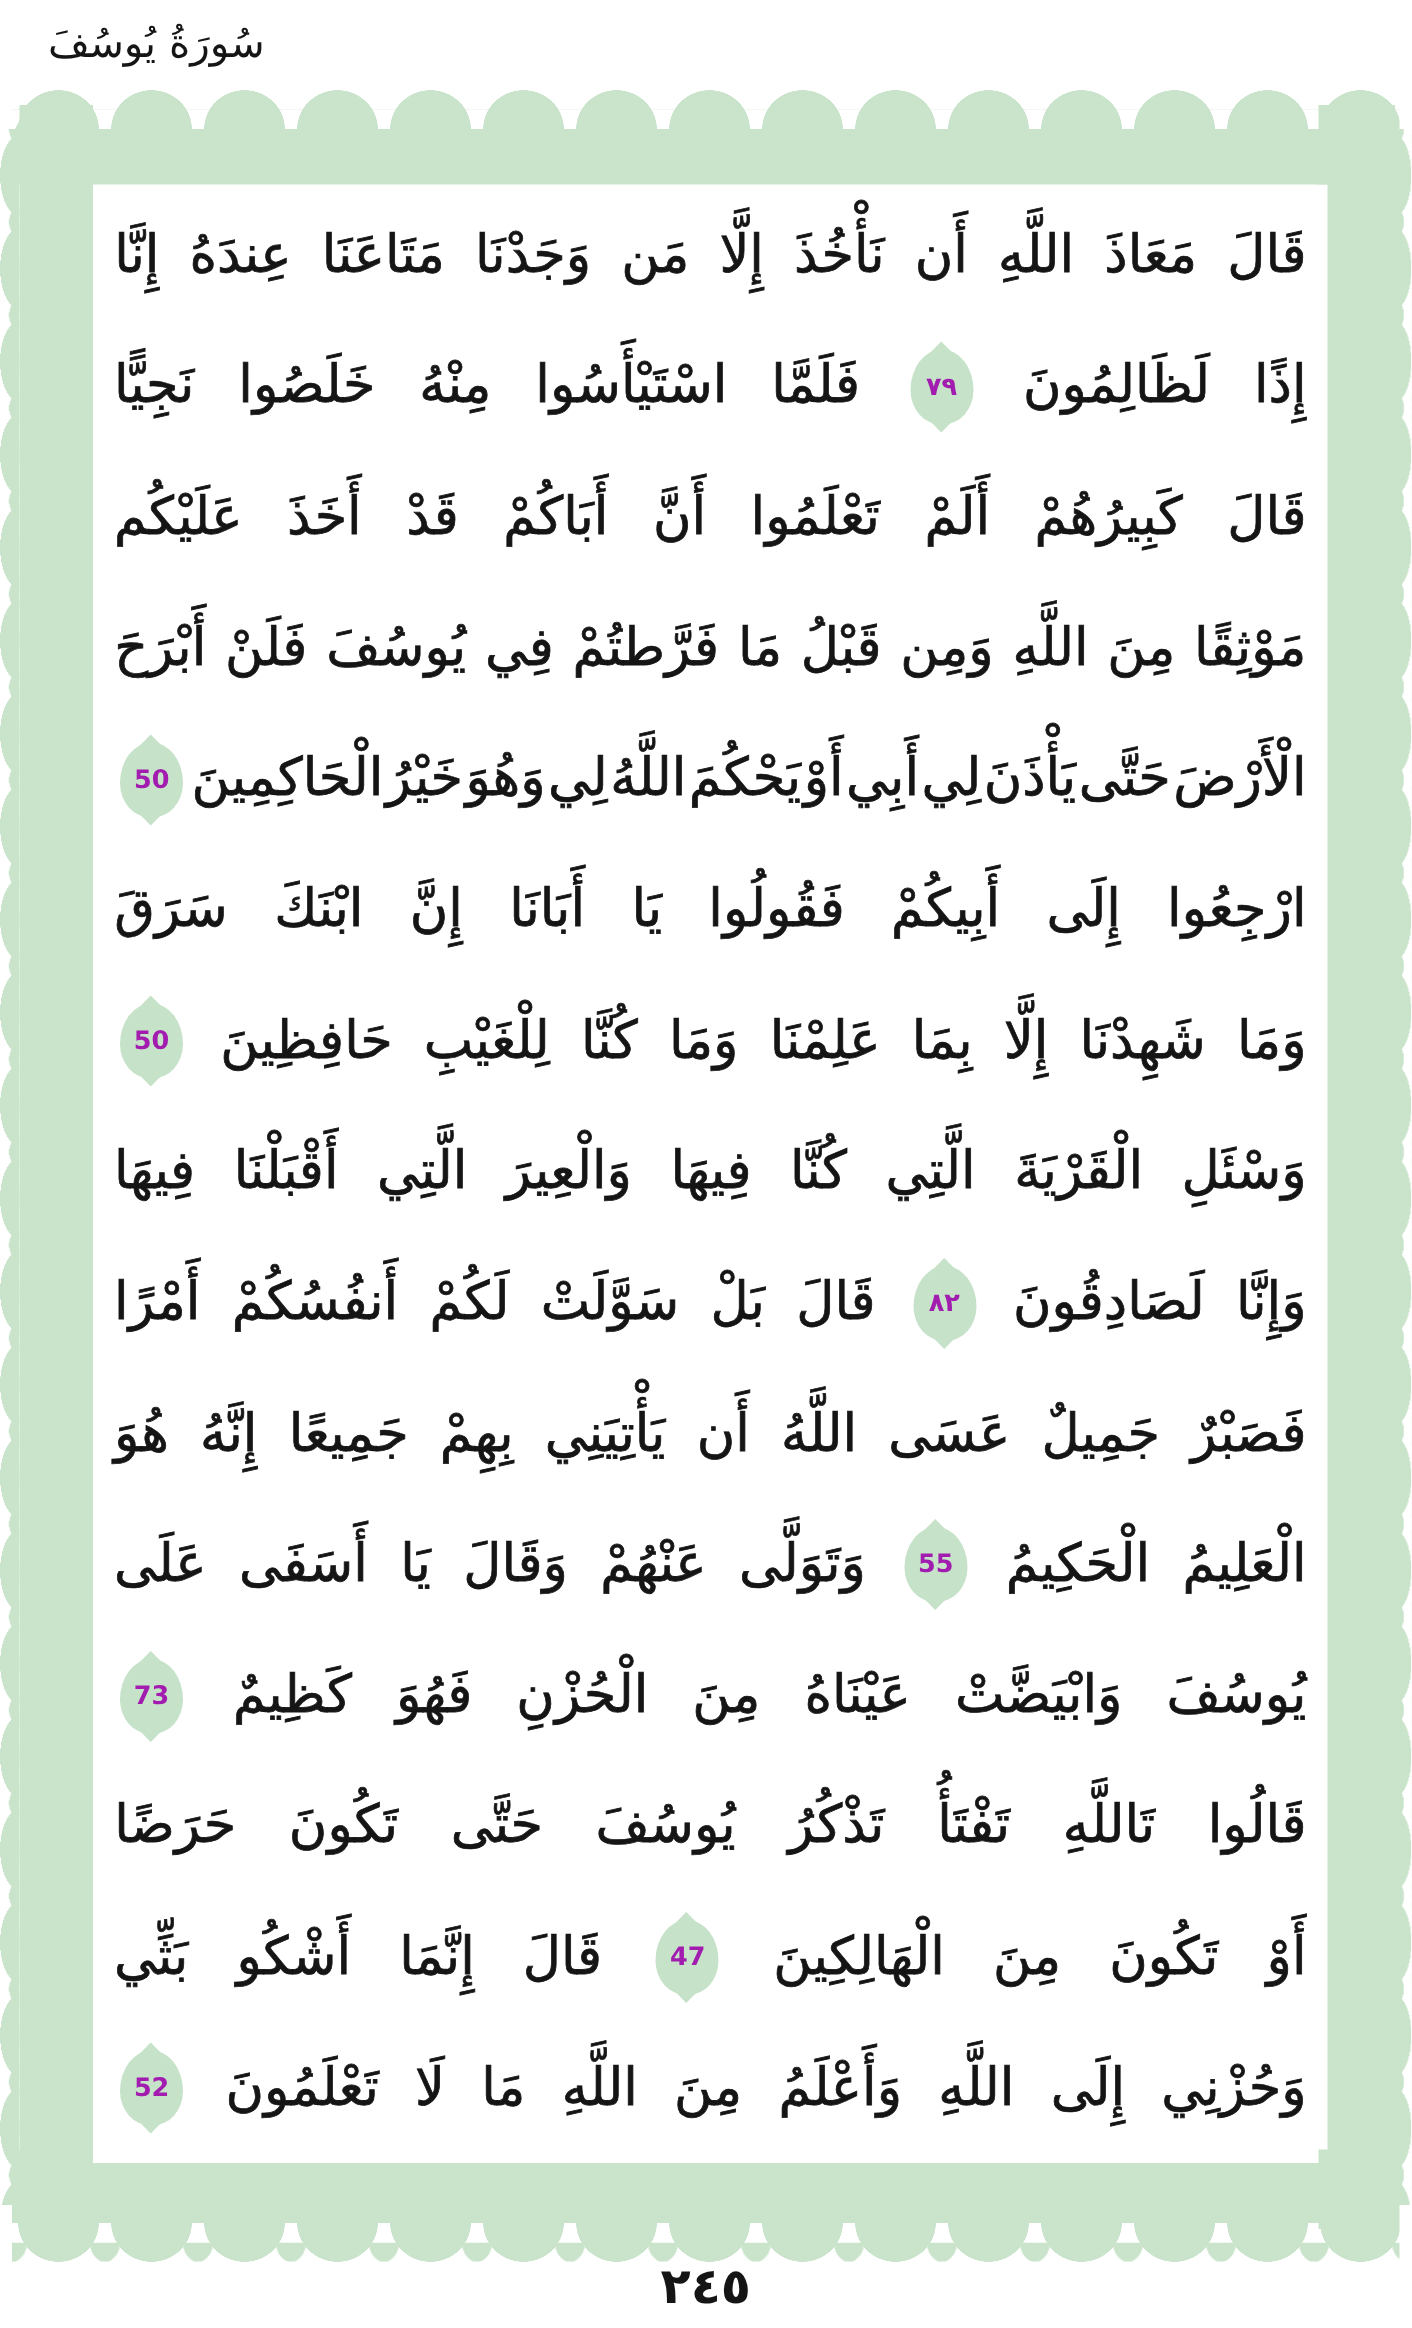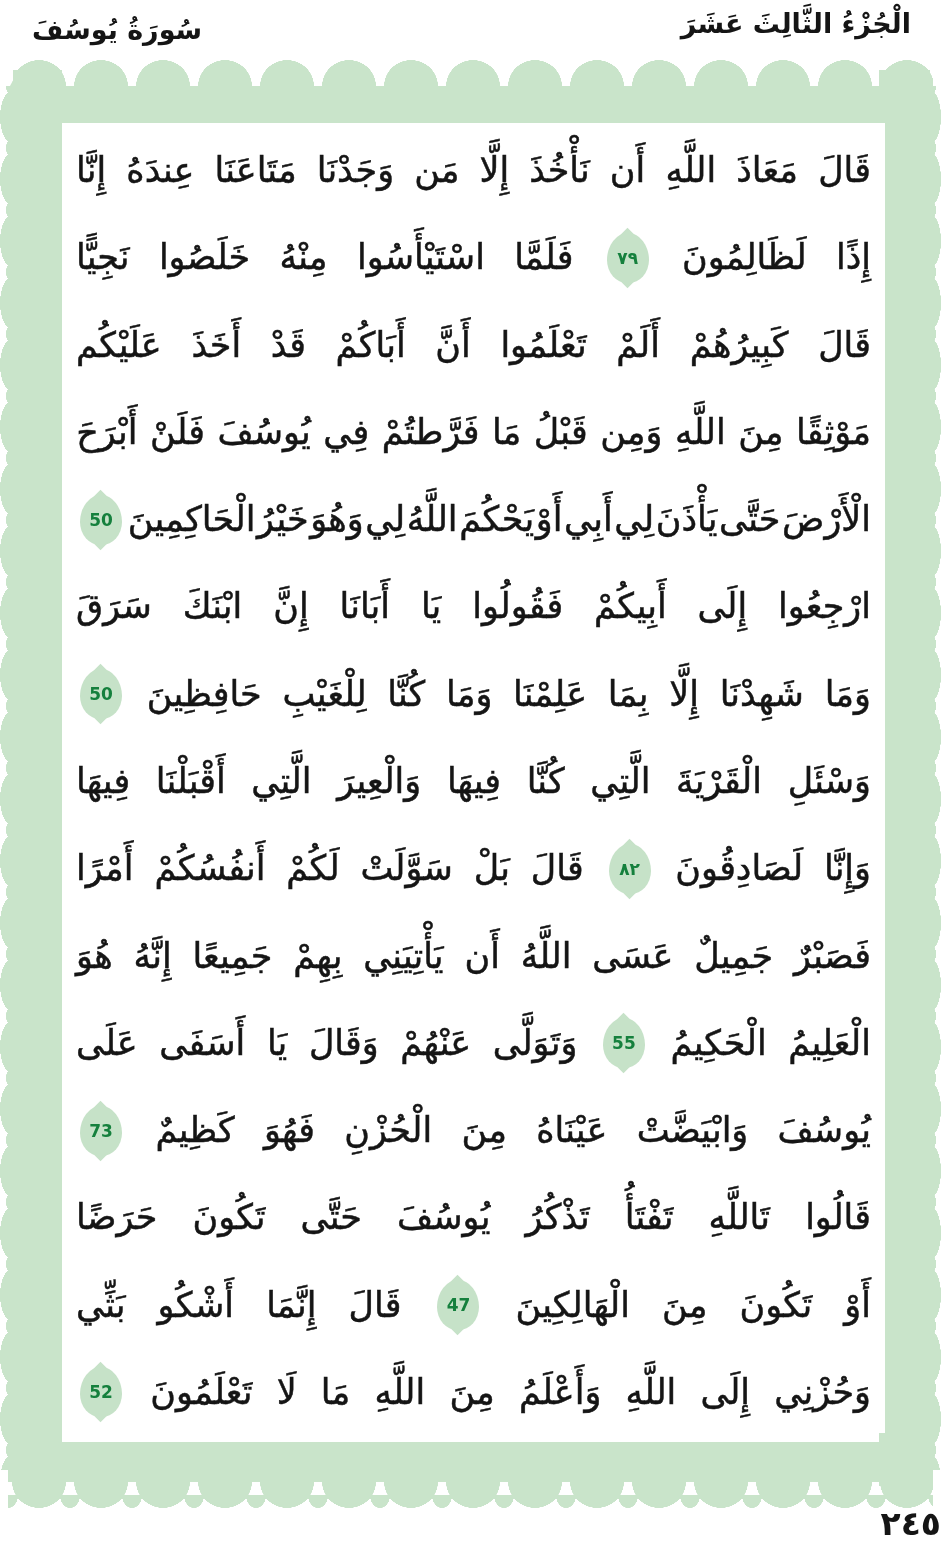--- a/index.html
+++ b/index.html
@@ -18,21 +18,21 @@
     direction:rtl;
   }
   
   .header{position:absolute;top:6px;left:0;right:0;height:56px;}
   .juz-label{
     position:absolute;right:30px;top:2px;
     font-size:27px;font-weight:bold;white-space:nowrap;
   }
   .surah-label{
     position:absolute;left:32px;top:8px;
-    font-size:27px;font-weight:bold;white-space:nowrap;
+    font-size:27px;font-weight:normal;white-space:nowrap;
   }
   
   .band{position:absolute;background:var(--green);}
   .band-top{left:8px;right:8px;top:86px;height:37px;}
   .band-bottom{left:8px;right:8px;top:1442px;height:40px;}
   .band-left{left:13px;width:49px;top:70px;height:1416px;}
   .band-right{right:11px;width:45px;top:70px;height:1416px;}
   .corner{position:absolute;background:var(--green);width:54px;height:53px;}
   .corner.tl{left:8px;top:70px;border-top-left-radius:26px;}
   .corner.tr{right:8px;top:70px;border-top-right-radius:26px;}
@@ -91,42 +91,41 @@
     font-size:35px;color:var(--ink);
     -webkit-text-stroke:0.5px var(--ink);
     line-height:1;
   }
   .vmark{
     position:relative;flex:0 0 auto;
     width:42px;height:50px;margin:0 4px;
     background:var(--marker);
     border-radius:50% 50% 48% 48% / 54% 54% 46% 46%;
     display:flex;align-items:center;justify-content:center;
-    font-size:17px;font-weight:bold;color:#15803d;
+    font-size:17px;font-weight:bold;color:#a21caf;
   }
   .vmark::before,.vmark::after{
     content:"";position:absolute;left:15px;
     width:11px;height:11px;background:var(--marker);
     transform:rotate(45deg);
   }
   .vmark::before{top:-3px;}
   .vmark::after{bottom:-3px;}
   
   .page-number{
     position:absolute;left:0;right:0;bottom:2px;height:46px;
-    font-size:33px;font-weight:bold;color:var(--ink);
+    text-align:center;font-size:33px;font-weight:bold;color:var(--ink);
   }
 </style>
 </head>
 <body>
 
 <div class="page">
 
   <div class="header">
-    <span class="juz-label">الْجُزْءُ الثَّالِثَ عَشَرَ</span>
     <span class="surah-label">سُورَةُ يُوسُفَ</span>
   </div>
 
   <div class="scallop scallop-top"></div>
   <div class="band band-top"></div>
   <div class="corner tl"></div>
   <div class="corner tr"></div>
   <div class="scallop scallop-left"></div>
   <div class="band band-left"></div>
   <div class="scallop scallop-right"></div>

